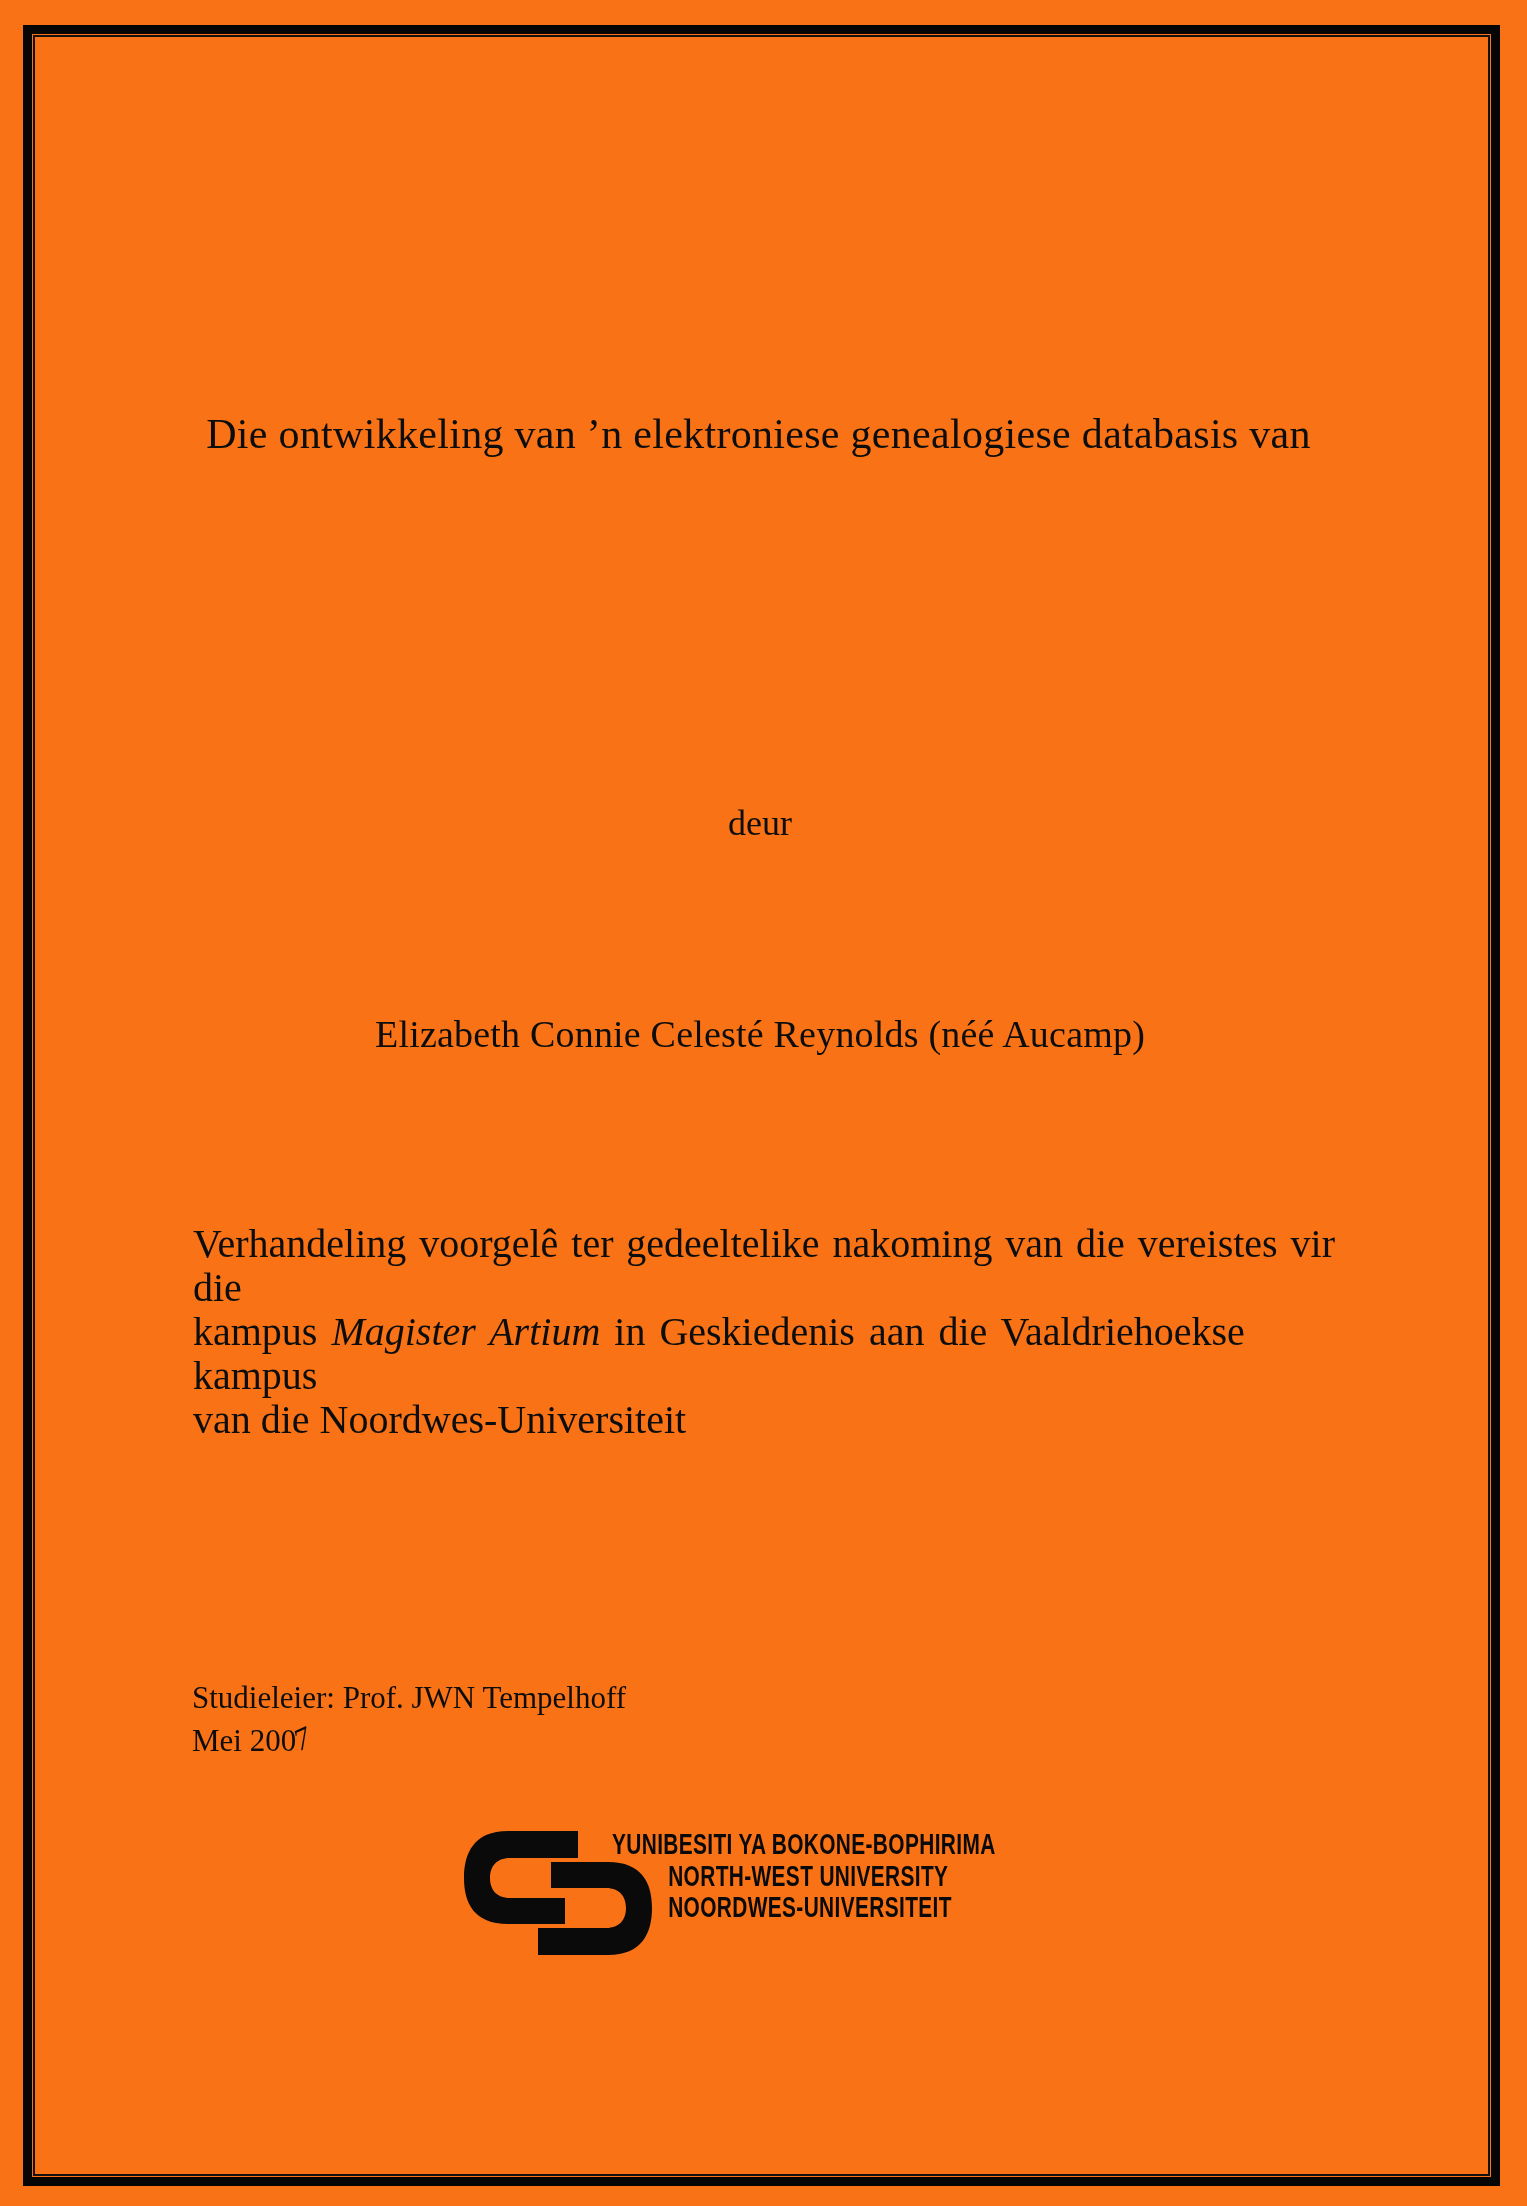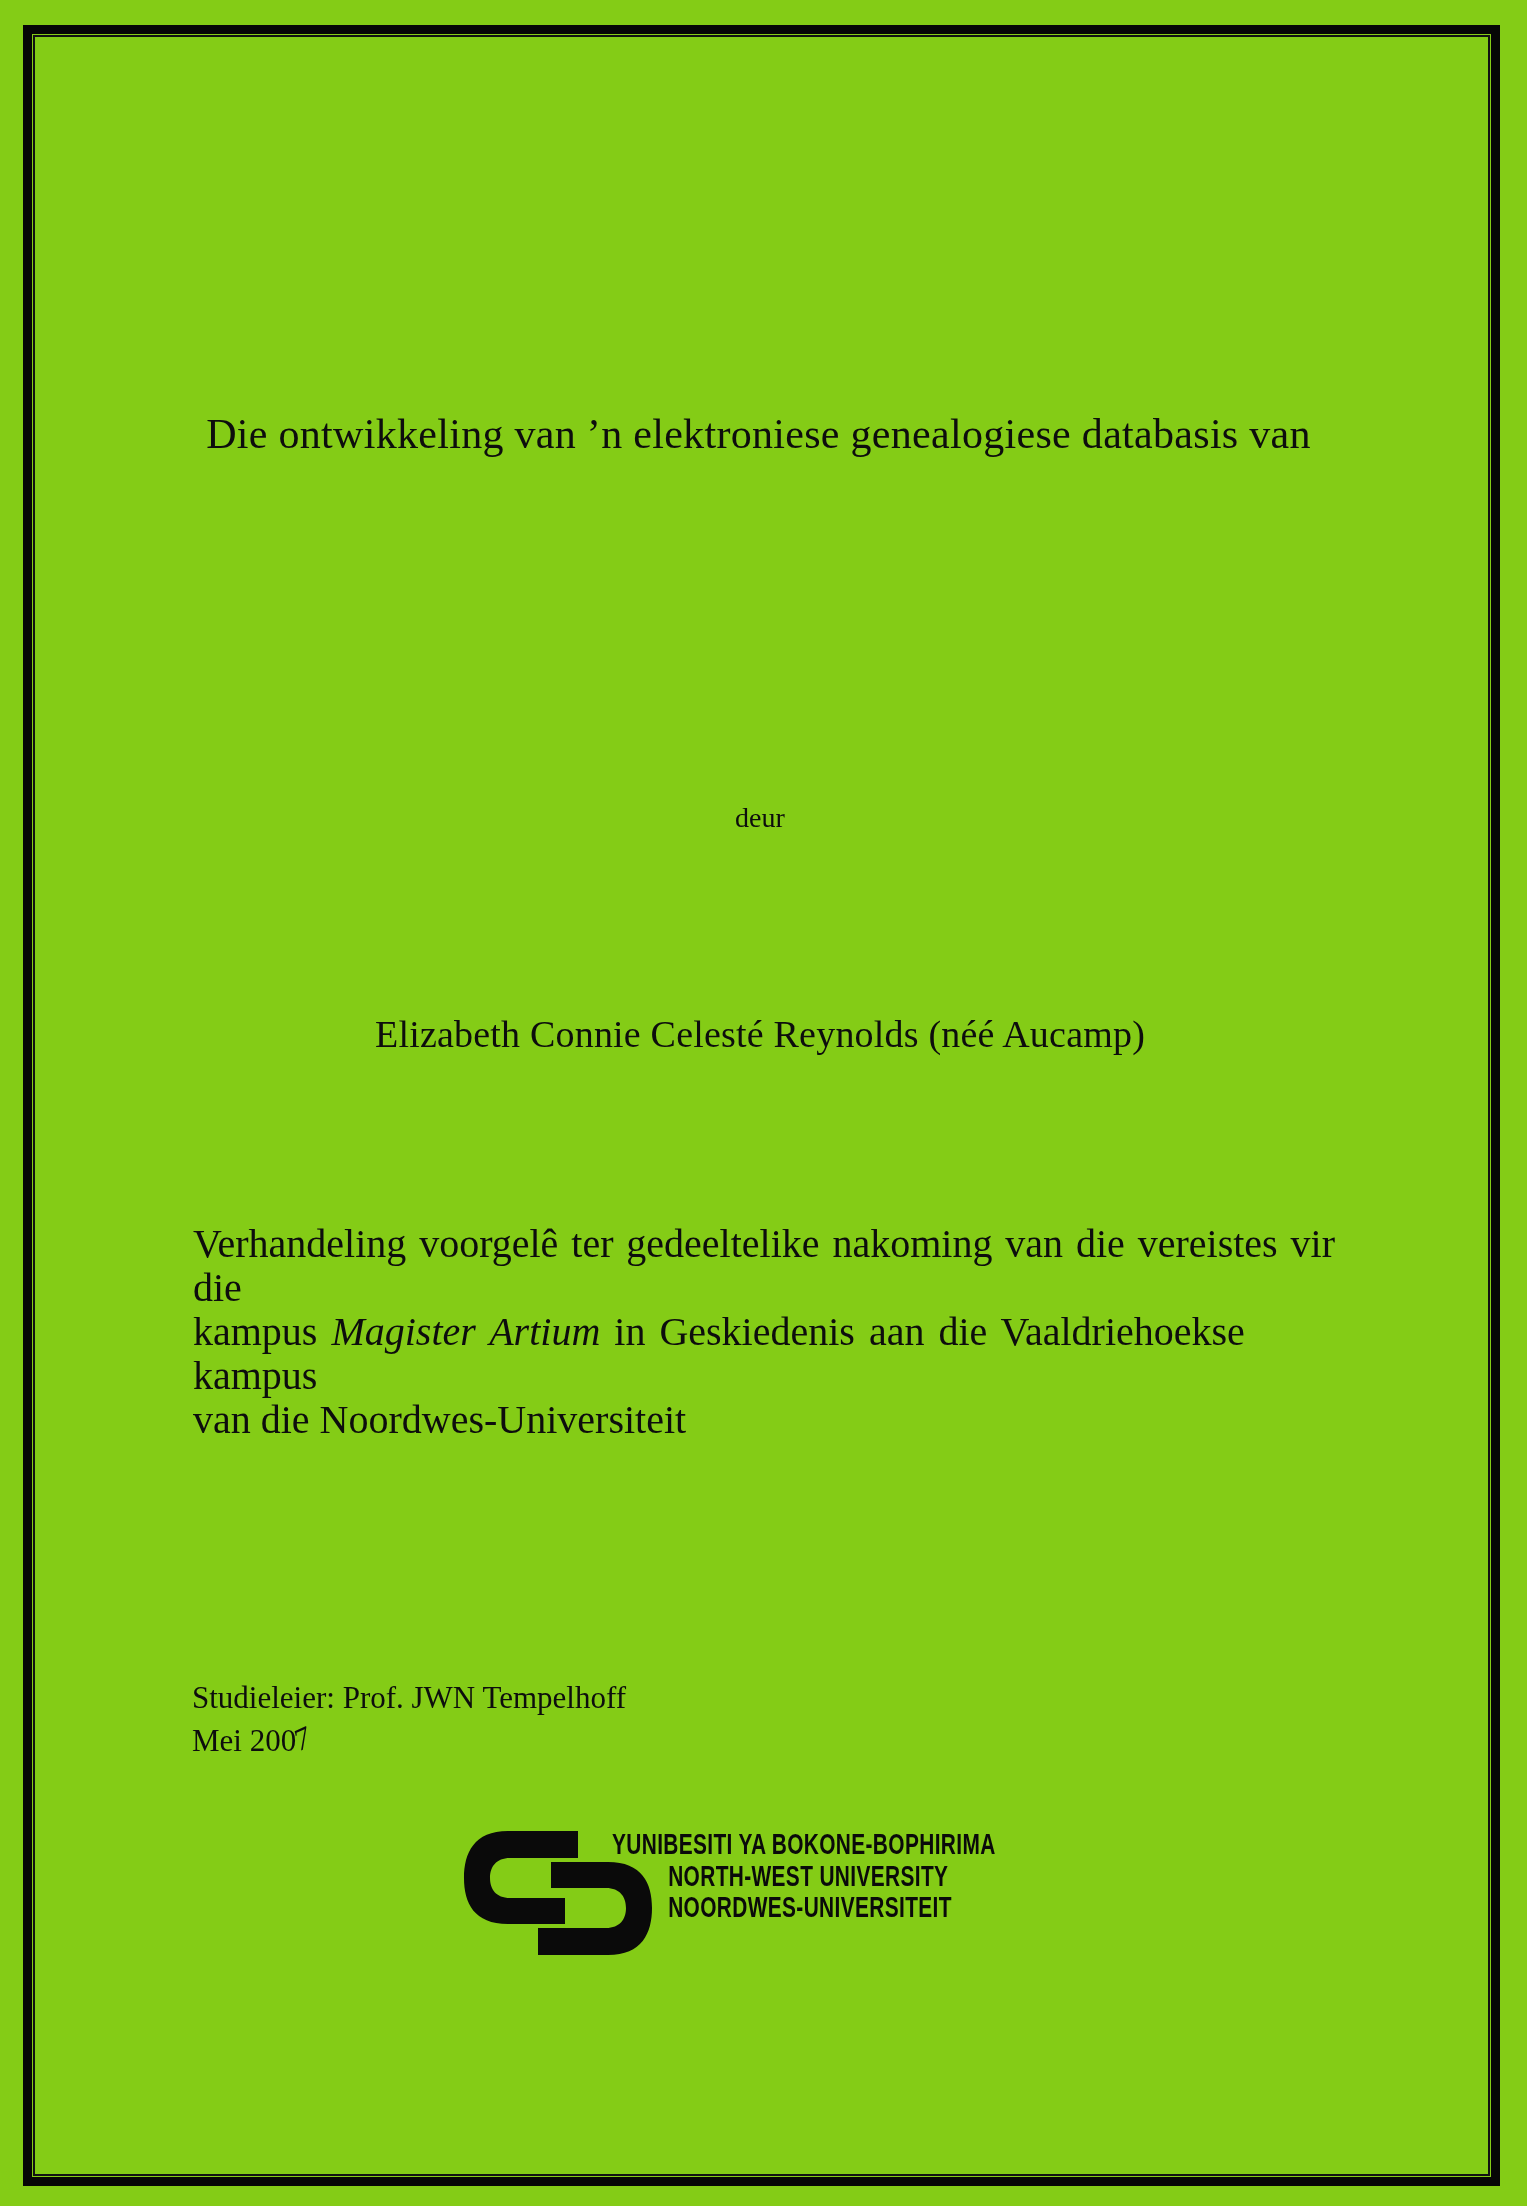--- a/index.html
+++ b/index.html
@@ -4,21 +4,21 @@
 <style>
   html, body {
     margin: 0;
     padding: 0;
     background: #e8e8e8;
   }
   .page {
     position: relative;
     width: 1527px;
     height: 2206px;
-    background: #84cc16;
+    background: #f97316;
     font-family: "Liberation Serif", "DejaVu Serif", serif;
     color: #0d0d0d;
     overflow: hidden;
   }
   .frame-outer {
     position: absolute;
     left: 23px;
     top: 25px;
     width: 1477px;
     height: 2161px;
@@ -43,21 +43,21 @@
     line-height: 77px;
     letter-spacing: 0.3px;
     white-space: nowrap;
   }
   .byline {
     position: absolute;
     left: 36px;
     right: 43px;
     top: 802px;
     text-align: center;
-    font-size: 28px;
+    font-size: 36px;
   }
   .author {
     position: absolute;
     left: 36px;
     right: 43px;
     top: 1012px;
     text-align: center;
     font-size: 38px;
     letter-spacing: 0.2px;
   }

